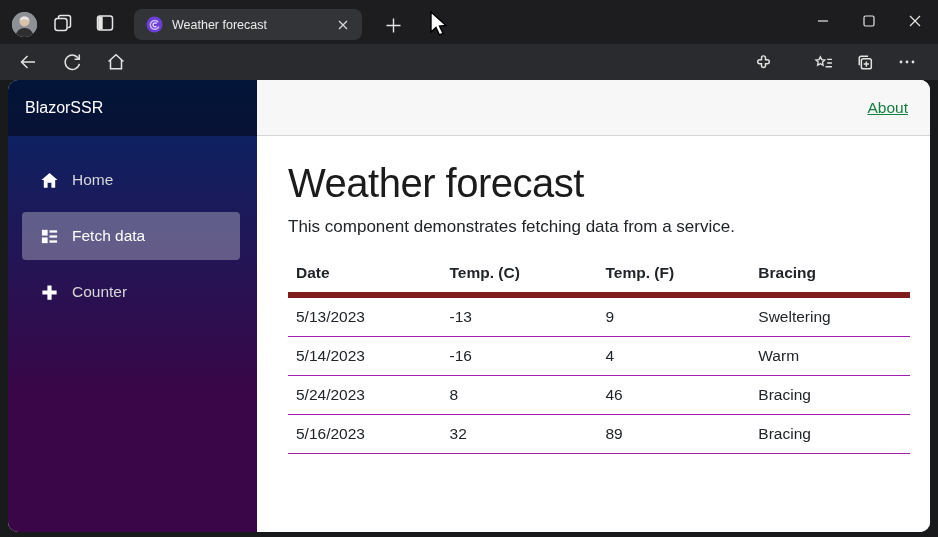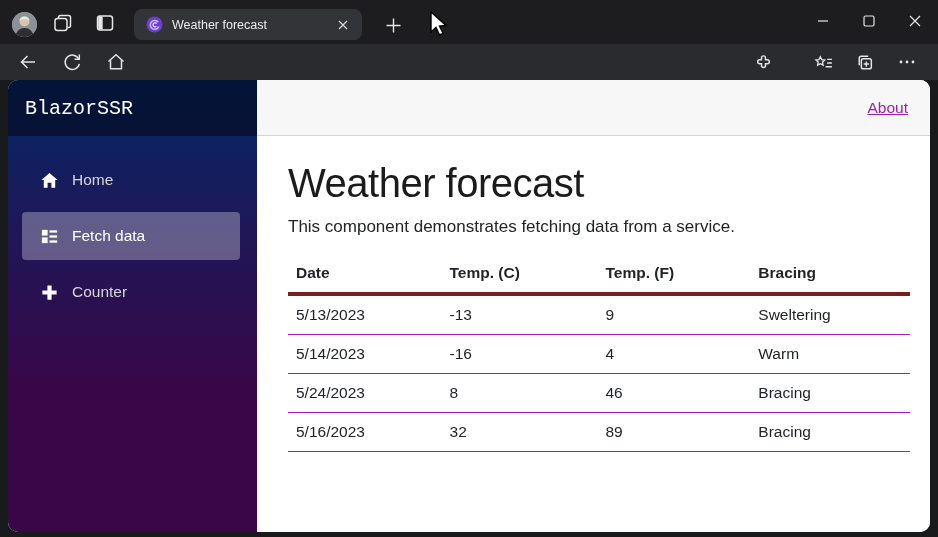--- a/index.html
+++ b/index.html
@@ -46,39 +46,39 @@
 
   
   .frame { position:absolute; top:80px; left:8px; right:8px; bottom:5px; border-radius:10px;
            background:#ffffff; overflow:hidden; display:flex; }
 
   
   .sidebar { width:249px; flex:0 0 249px;
              background-image:linear-gradient(180deg, rgb(5,39,103) 0%, #3a0647 70%); }
   .brand-row { height:56px; background:rgba(0,0,0,0.45); display:flex; align-items:center;
                padding-left:17px; }
-  .brand { color:#ffffff; font-size:20px; cursor:pointer;font-family:Liberation Mono, monospace; }
+  .brand { color:#ffffff; font-size:16px; cursor:pointer; }
   .nav { padding-top:20px; }
   .nav-item { height:48px; margin:0 17px 8px 14px; border-radius:4px; display:flex;
               align-items:center; padding-left:18px; color:#d7d7d7; font-size:15.5px;
               cursor:pointer; }
   .nav-item .ic { width:19px; height:19px; margin-right:13px; flex:0 0 auto; }
   .nav-item.active { background:rgba(255,255,255,0.30); color:#ffffff; }
 
   
   .main { flex:1; display:flex; flex-direction:column; background:#fff; }
   .top-row { height:56px; flex:0 0 56px; background:#f7f7f7; border-bottom:1px solid #d6d5d5;
              display:flex; align-items:center; justify-content:flex-end; padding-right:22px; }
-  .about-link { color:#a21caf; font-size:15.5px; text-decoration:underline; cursor:pointer; }
+  .about-link { color:#15803d; font-size:15.5px; text-decoration:underline; cursor:pointer; }
   .article { padding:25px 20px 0 31px; color:#212529; }
   .article h1 { font-size:40px; font-weight:400; color:#1b1b1b; margin-bottom:11px;
                 letter-spacing:-0.5px; }
   .article p { font-size:17px; margin-bottom:17px; }
   table { width:100%; border-collapse:collapse; font-size:15.5px; color:#212529; }
-  th { text-align:left; font-weight:bold; padding:10px 8px; border-bottom:4px solid #7f1d1d; }
+  th { text-align:left; font-weight:bold; padding:10px 8px; border-bottom:6px solid #7f1d1d; }
   td { padding:10px 8px; border-bottom:1px solid #a21caf; }
 </style>
 </head>
 <body>
 
 <div class="titlebar">
 
   <div class="avatar">
     <svg width="25" height="25" viewBox="0 0 25 25">
       <rect width="25" height="25" fill="#8d9097"></rect>

